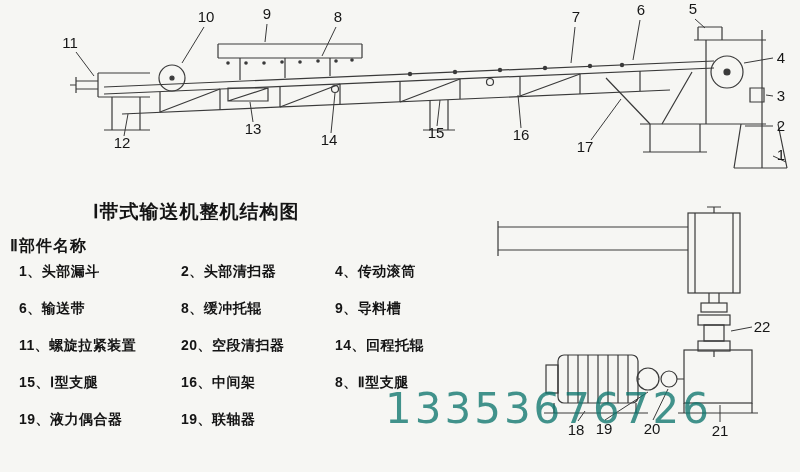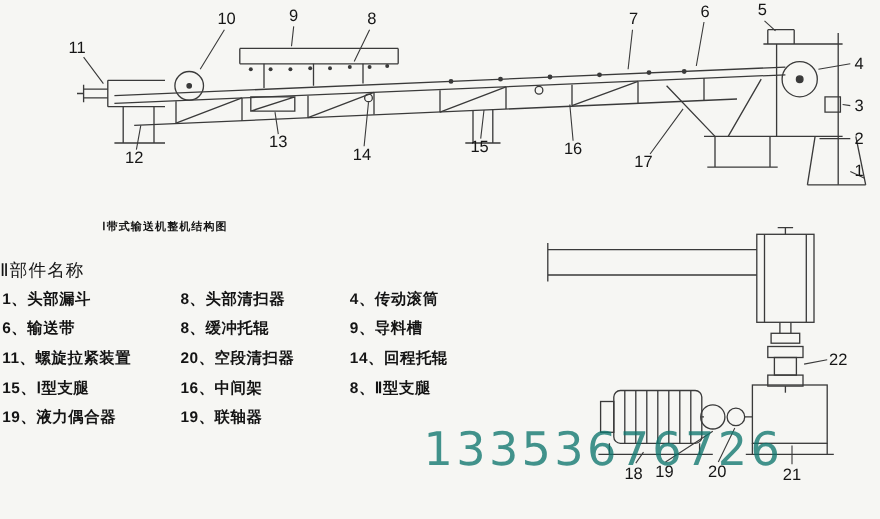--- a/index.html
+++ b/index.html
@@ -6,28 +6,28 @@
   html,body { background:#e9e9e7; }
   body { font-family:"Liberation Sans", sans-serif; }
   .page {
     position:relative; width:800px; height:472px;
     background:#f6f6f3; overflow:hidden; color:#141414;
   }
   .abs { position:absolute; }
   svg { position:absolute; overflow:visible; }
   svg text { font-family:"Liberation Sans", sans-serif; font-size:15px; fill:#161616; }
   .diagram-title {
-    left:93px; top:199px; font-size:10px; font-weight:bold; letter-spacing:1px;
+    left:93px; top:199px; font-size:19px; font-weight:bold; letter-spacing:1px;
   }
   .parts-heading {
-    left:0; top:236px; font-size:16px; font-weight:normal; letter-spacing:1px;
+    left:10px; top:236px; font-size:16px; font-weight:bold; letter-spacing:1px;
   }
   .parts-grid {
-    left:2px; top:263px; width:492px;
-    display:grid; grid-template-columns:162px 154px 176px; row-gap:9px;
+    left:19px; top:263px; width:492px;
+    display:grid; grid-template-columns:162px 154px 176px; row-gap:19px;
     font-size:14px; font-weight:bold; letter-spacing:0.5px;
   }
   .part { white-space:nowrap; }
   .watermark {
     left:385px; top:384px; font-size:42px; letter-spacing:3px;
     color:#0f766e; opacity:0.78; z-index:5;
     font-family:"DejaVu Sans", sans-serif; white-space:nowrap;
   }
 </style>
 </head>
@@ -148,21 +148,21 @@
       <text x="521" y="140">16</text>
       <text x="585" y="152">17</text>
     </g>
   </svg>
 
   <div class="abs diagram-title">Ⅰ带式输送机整机结构图</div>
   <div class="abs parts-heading">Ⅱ部件名称</div>
 
   <div class="abs parts-grid">
     <div class="part">1、头部漏斗</div>
-    <div class="part">8、头部清扫器</div>
+    <div class="part">2、头部清扫器</div>
     <div class="part">4、传动滚筒</div>
     <div class="part">6、输送带</div>
     <div class="part">8、缓冲托辊</div>
     <div class="part">9、导料槽</div>
     <div class="part">11、螺旋拉紧装置</div>
     <div class="part">20、空段清扫器</div>
     <div class="part">14、回程托辊</div>
     <div class="part">15、Ⅰ型支腿</div>
     <div class="part">16、中间架</div>
     <div class="part">8、Ⅱ型支腿</div>

